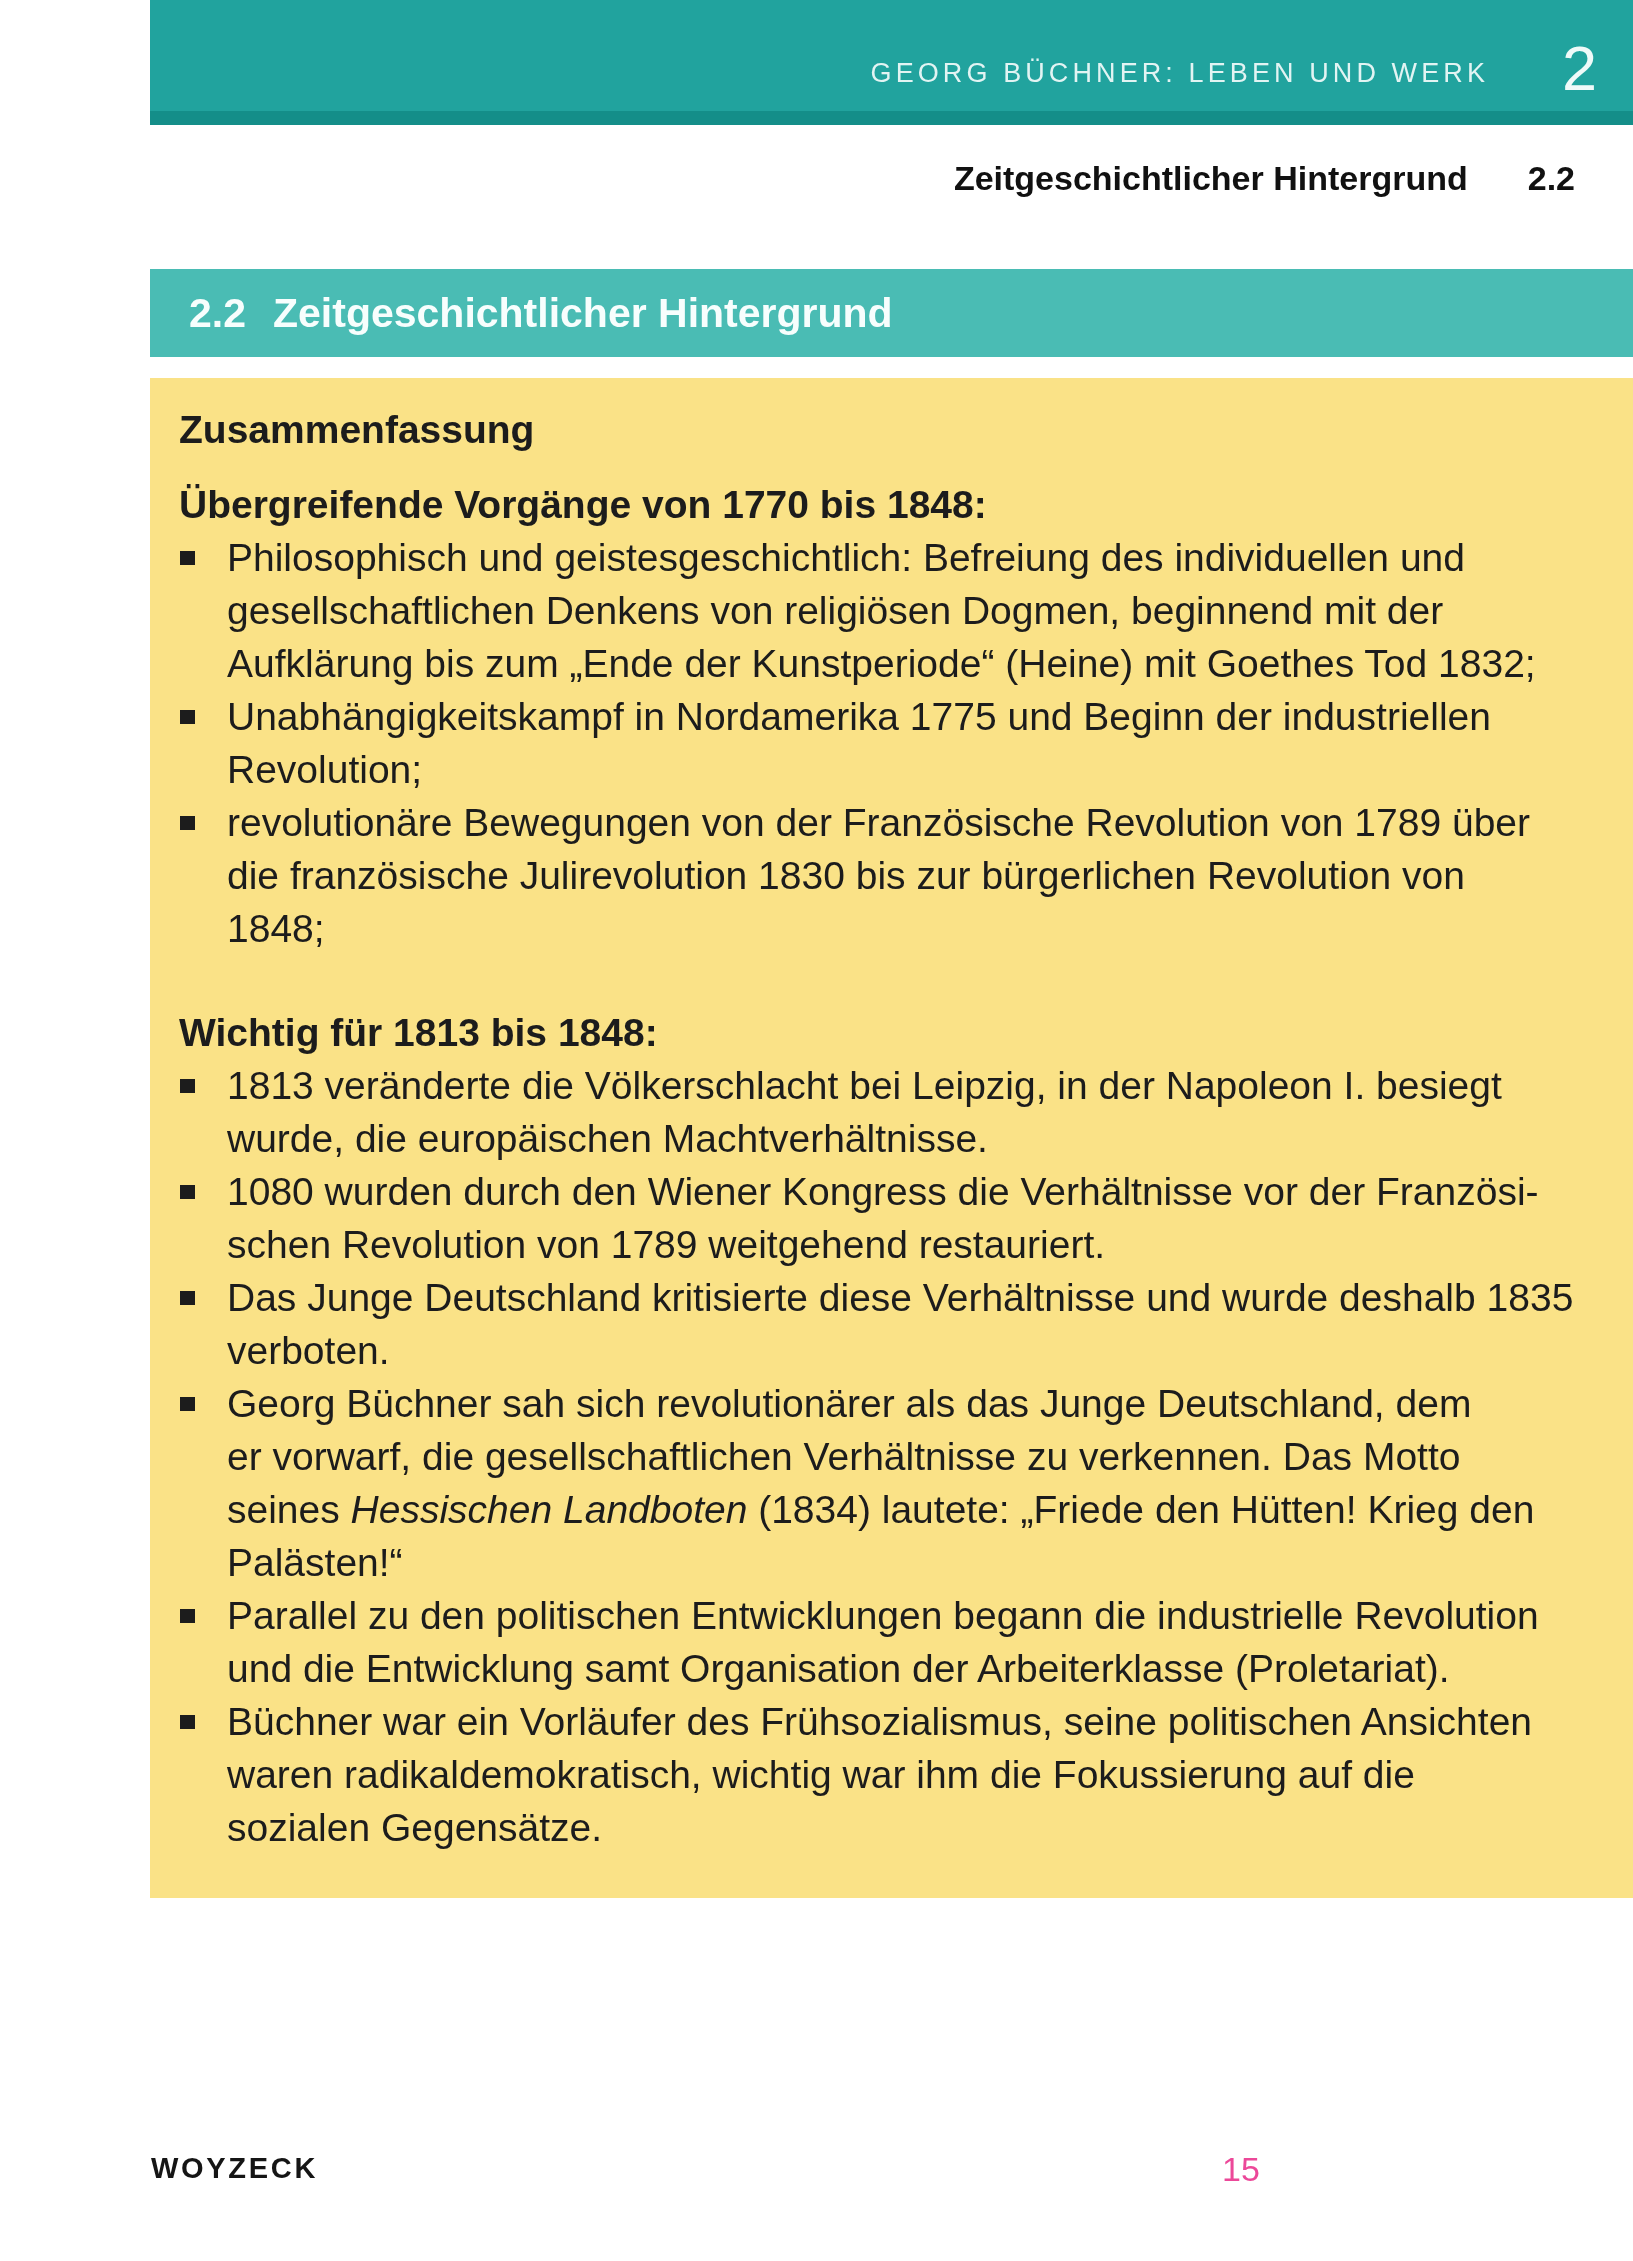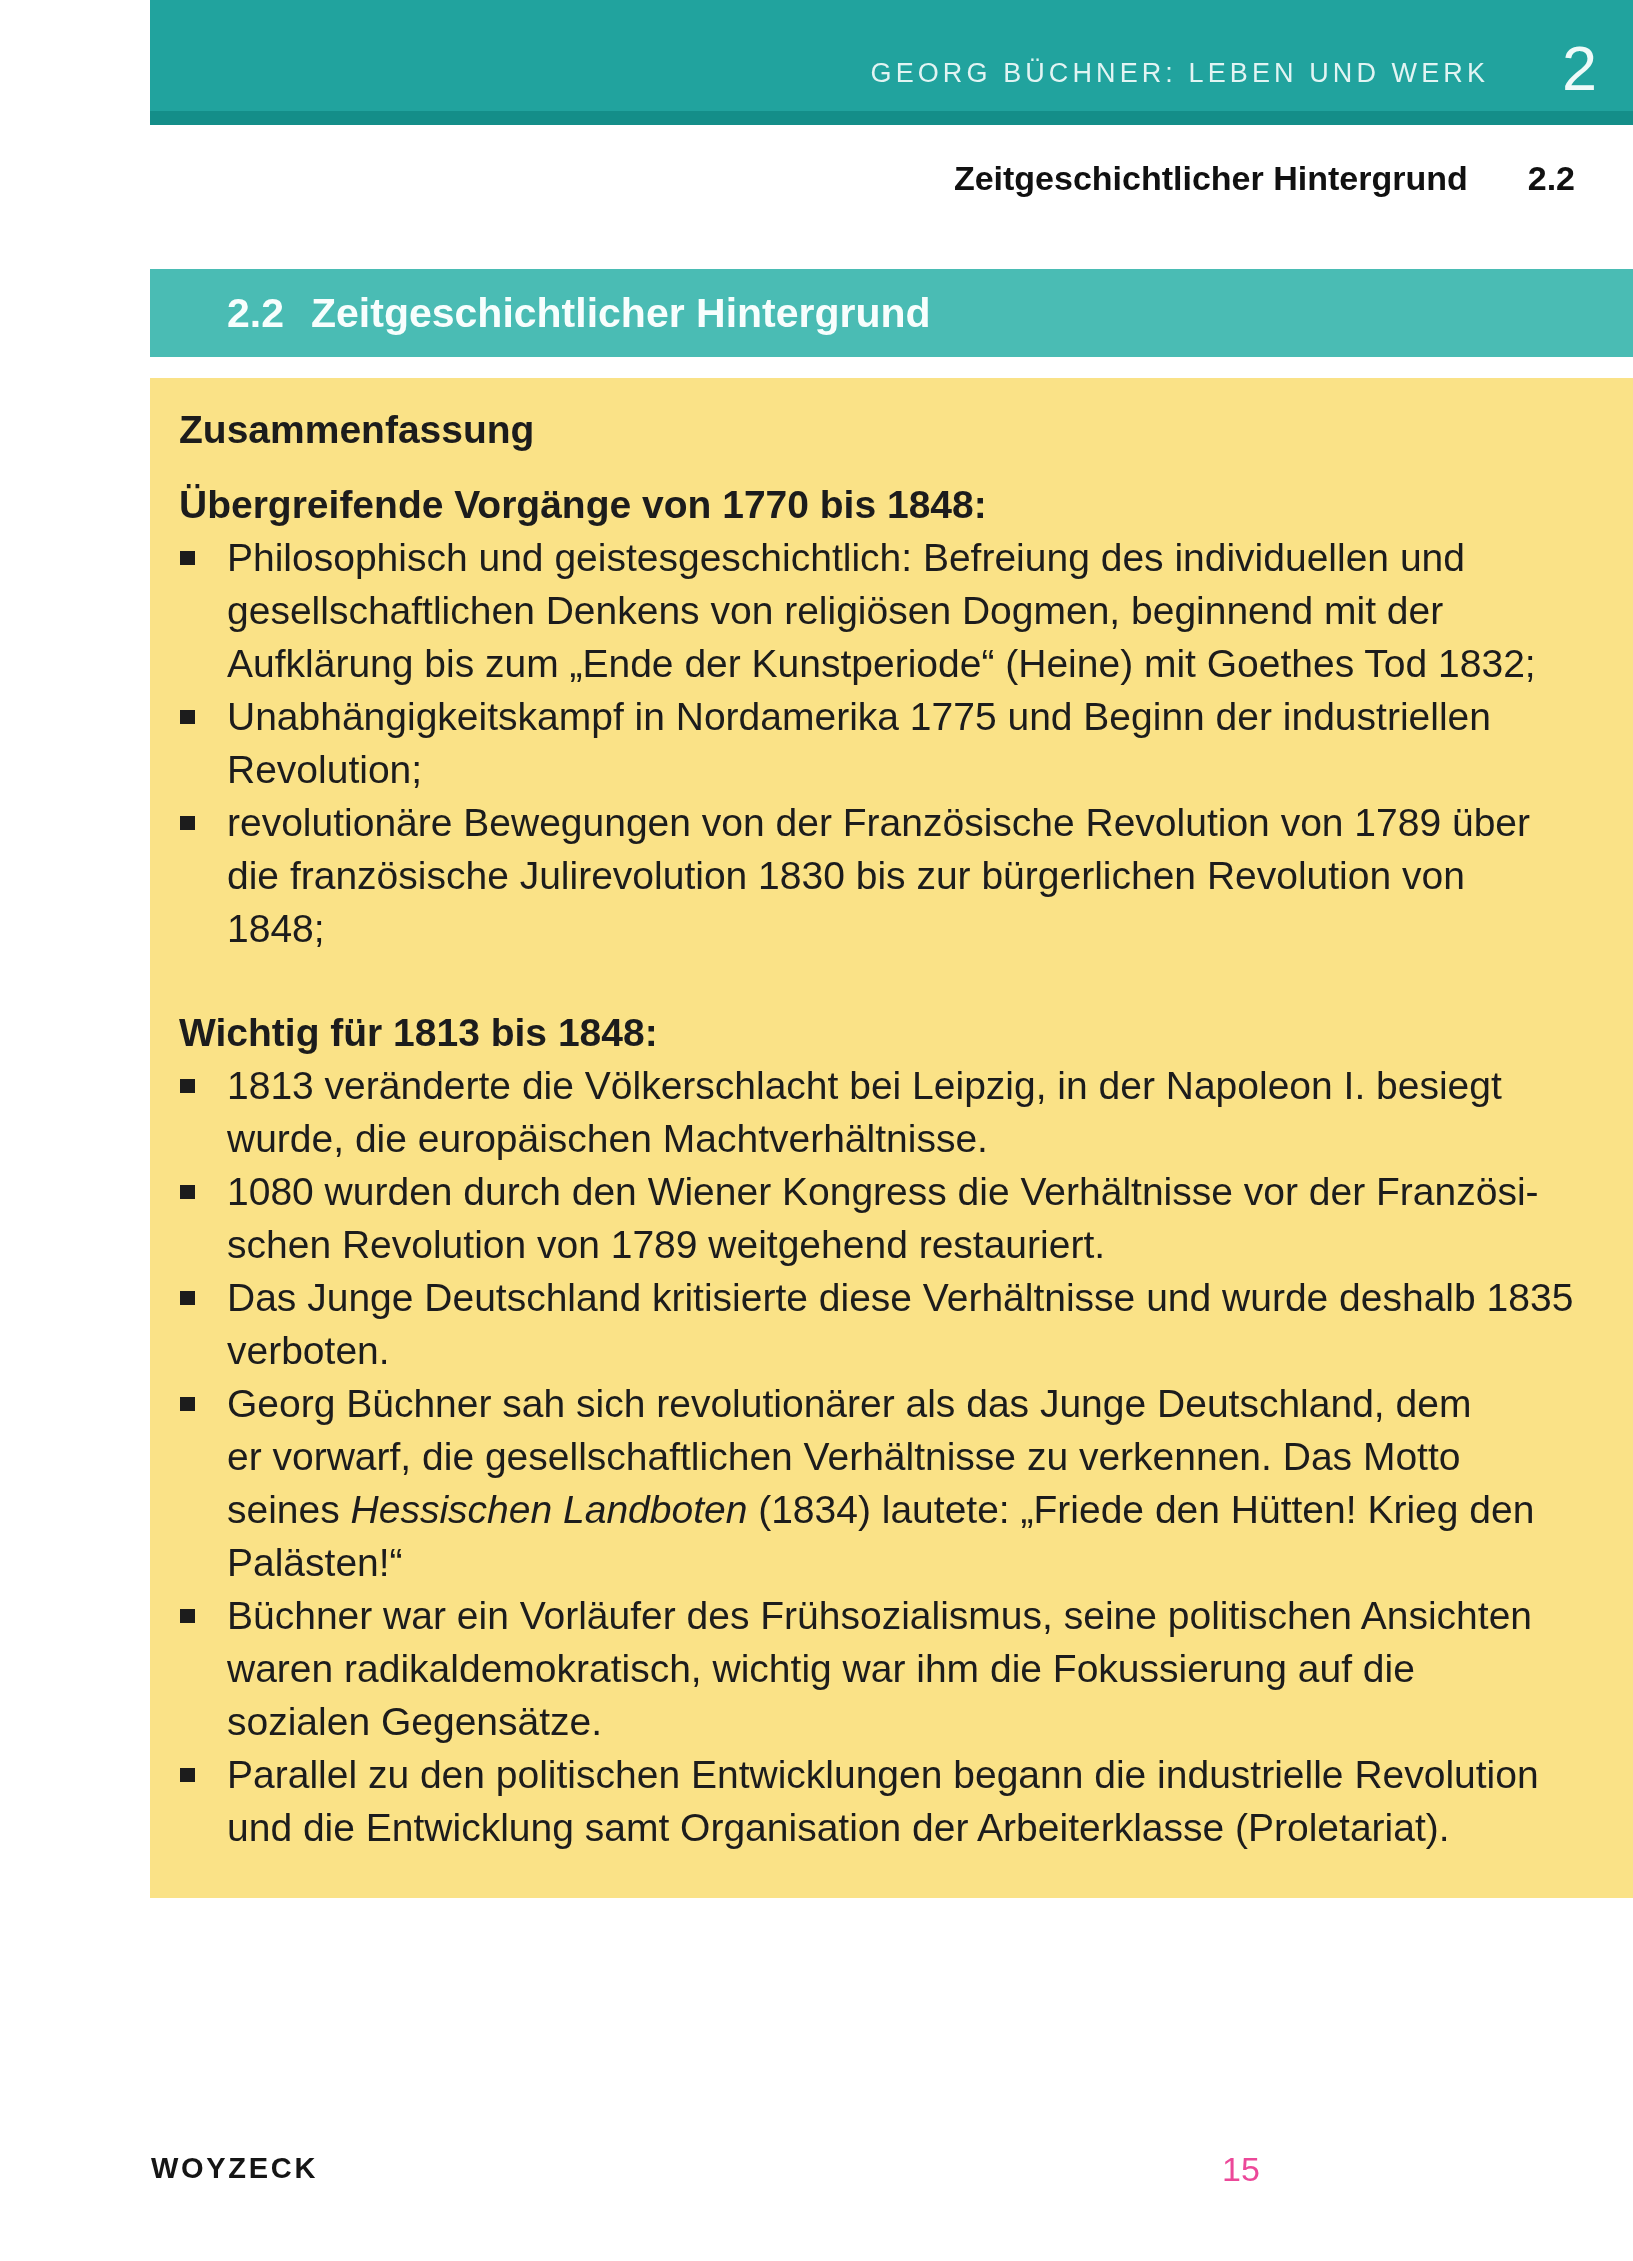--- a/index.html
+++ b/index.html
@@ -51,21 +51,21 @@
     font-size:34px;font-weight:bold;line-height:1;color:#111;
     white-space:nowrap;
   }
 
   
   .section-bar{
     position:absolute;left:150px;top:269px;width:1483px;height:88px;
     background:var(--section-teal);
     color:var(--bar-text);
     font-size:41px;font-weight:bold;line-height:88px;
-    padding-left:77px;box-sizing:border-box;
+    padding-left:39px;box-sizing:border-box;
     white-space:nowrap;
   }
   .section-bar .sec-num{margin-right:27px;}
 
   
   .summary-box{
     position:absolute;left:150px;top:378px;width:1483px;height:1520px;
     background:var(--summary-yellow);
     box-sizing:border-box;
     padding:0 60px 3px 29px;
@@ -171,30 +171,30 @@
     <div class="bullet">
       <span class="sq"></span>
       <div class="bline">Georg Büchner sah sich revolutionärer als das Junge Deutschland, dem</div>
       <div class="bline">er vorwarf, die gesellschaftlichen Verhältnisse zu verkennen. Das Motto</div>
       <div class="bline"><span>seines </span><span class="it">Hessischen Landboten</span><span> (1834) lautete: „Friede den Hütten! Krieg den</span></div>
       <div class="bline">Palästen!“</div>
     </div>
 
     <div class="bullet">
       <span class="sq"></span>
+      <div class="bline">Parallel zu den politischen Entwicklungen begann die industrielle Revolution</div>
+      <div class="bline">und die Entwicklung samt Organisation der Arbeiterklasse (Proletariat).</div>
+    </div>
+
+    <div class="bullet">
+      <span class="sq"></span>
       <div class="bline">Büchner war ein Vorläufer des Frühsozialismus, seine politischen Ansichten</div>
       <div class="bline">waren radikaldemokratisch, wichtig war ihm die Fokussierung auf die</div>
       <div class="bline">sozialen Gegensätze.</div>
     </div>
 
-    <div class="bullet">
-      <span class="sq"></span>
-      <div class="bline">Parallel zu den politischen Entwicklungen begann die industrielle Revolution</div>
-      <div class="bline">und die Entwicklung samt Organisation der Arbeiterklasse (Proletariat).</div>
-    </div>
-
   </div>
 
   <div class="footer-book">WOYZECK</div>
   <div class="footer-page">15</div>
 
 </div>
 
 
 </body></html>

